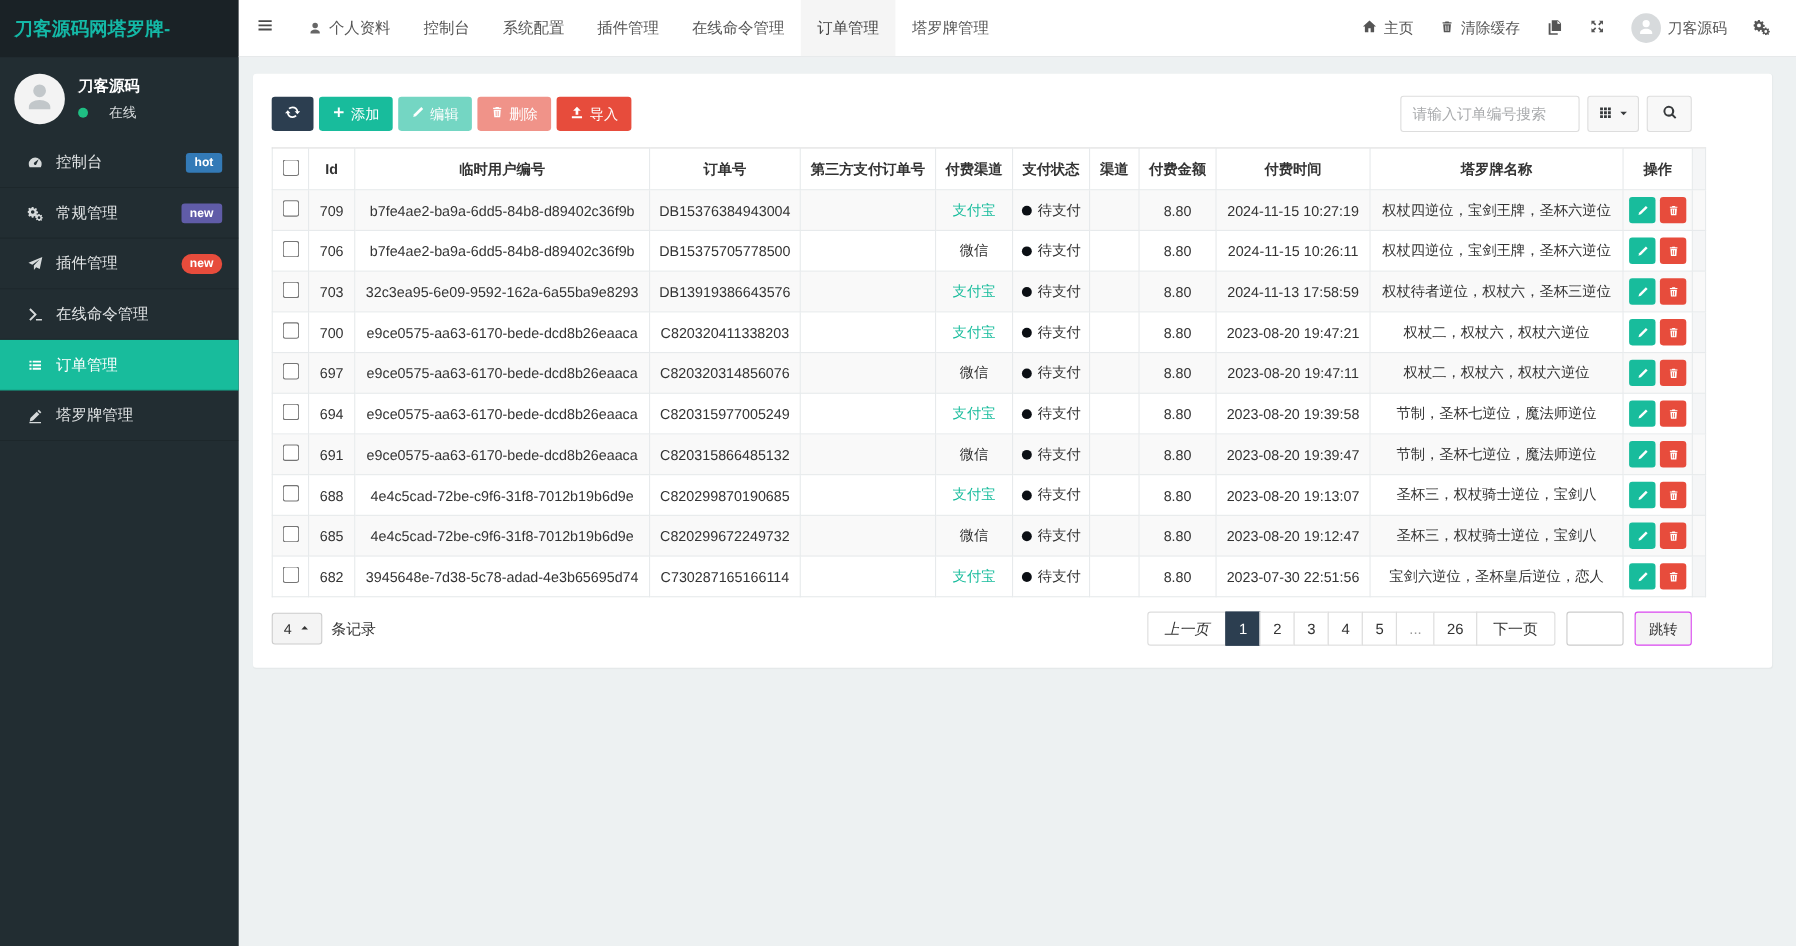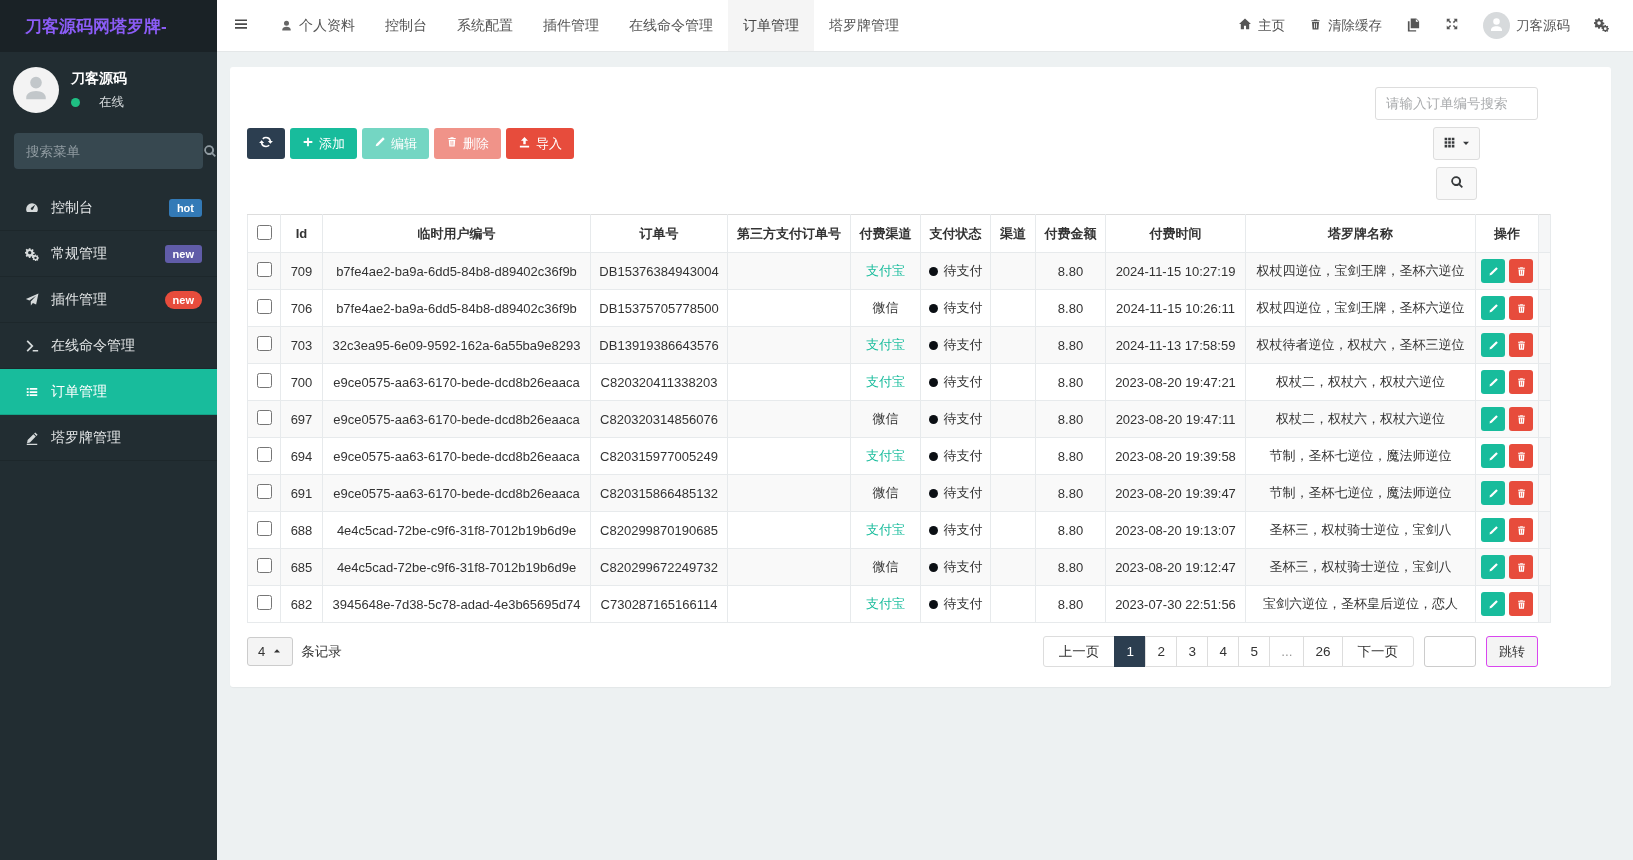--- a/index.html
+++ b/index.html
@@ -2,22 +2,22 @@
 <html><head>
 <meta charset="utf-8">
 <style>
   * { margin:0; padding:0; box-sizing:border-box; }
   html,body { width:1633px; height:860px; overflow:hidden; }
   body { font-family:"Liberation Sans","DejaVu Sans",sans-serif; background:#edf1f2; color:#333; }
   .app { display:flex; width:100%; height:100%; }
 
   
   .sidebar { width:217px; flex-shrink:0; background:#222d32; display:flex; flex-direction:column; }
-  .brand { height:52px; background:#1a2226; color:#8b5cf6; font-size:17px; font-weight:bold;
-           display:flex; align-items:center; padding-left:25px; white-space:nowrap; }
+  .brand { height:52px; background:#1a2226; color:#14b8a6; font-size:17px; font-weight:bold;
+           display:flex; align-items:center; padding-left:13px; white-space:nowrap; }
   .user-panel { display:flex; align-items:center; gap:12px; padding:15px 12px 12px 13px; }
   .avatar-lg { width:46px; height:46px; border-radius:50%; background:#f3f3f3; color:#c2c7ca;
                display:flex; align-items:center; justify-content:center; overflow:hidden; }
   .user-meta .user-name { color:#fff; font-weight:bold; font-size:14px; }
   .user-status { display:flex; align-items:center; gap:19px; margin-top:6px; color:#d8dcde; font-size:12.5px; }
   .dot-online { width:9px; height:9px; border-radius:50%; background:#1fbf83; }
   .side-search { margin:8px 14px 16px 14px; height:36px; background:#374850; border-radius:4px;
                  display:flex; align-items:center; padding:0 12px; }
   .side-search input { flex:1; background:transparent; border:none; outline:none; color:#ccc; font-size:13.5px;
                        font-family:inherit; }
@@ -53,21 +53,21 @@
 
   .toolbar { display:flex; align-items:center; }
   .btn { height:31px; border:none; border-radius:3px; color:#fff; font-size:13px; font-family:inherit;
          display:inline-flex; align-items:center; gap:5px; padding:0 12px; cursor:pointer; }
   .btn + .btn { margin-left:5px; }
   .btn-refresh { background:#2c3e50; width:38px; justify-content:center; padding:0; }
   .btn-add { background:#18bc9c; }
   .btn-edit { background:#18bc9c; opacity:.6; }
   .btn-del  { background:#e74c3c; opacity:.6; }
   .btn-import { background:#e74c3c; }
-  .toolbar-right { margin-left:auto; margin-right:56px; display:flex; align-items:center; gap:7px;flex-direction:column; }
+  .toolbar-right { margin-left:auto; margin-right:56px; display:flex; align-items:center; gap:7px; }
   .search-input { width:163px; height:33px; border:1px solid #ddd; border-radius:3px; padding:0 10px;
                   font-size:13.5px; color:#333; font-family:inherit; outline:none; }
   .search-input::placeholder { color:#a9abad; }
   .btn-light { height:33px; background:#f8f8f8; border:1px solid #ddd; border-radius:3px; color:#373a3c;
                display:inline-flex; align-items:center; justify-content:center; gap:5px; cursor:pointer; }
   .btn-cols { width:47px; }
   .btn-search { width:41px; }
 
   
   .table-wrap { margin-top:14px; }
@@ -88,21 +88,21 @@
 
   
   .pagi { margin-top:13px; display:flex; align-items:center; }
   .pagi-left { display:flex; align-items:center; gap:8px; font-size:13.5px; color:#333; }
   .page-size-btn { height:29px; padding:0 10px; background:#f4f4f4; border:1px solid #ccc; border-radius:3px;
                    font-size:13px; color:#333; display:inline-flex; align-items:center; gap:7px; cursor:pointer; }
   .pagi-right { margin-left:auto; margin-right:56px; display:flex; align-items:center; }
   .pages { display:flex; }
   .page-btn { min-width:32px; height:31px; padding:0 11px; background:#fff; border:1px solid #ddd; margin-left:-1px;
               display:flex; align-items:center; justify-content:center; font-size:13.5px; color:#333; cursor:pointer; }
-  .pages .page-btn:first-child { border-radius:3px 0 0 3px; margin-left:0; padding:0 15px; }
+  .pages .page-btn:first-child { border-radius:3px 0 0 3px; margin-left:0; padding:0 15px;font-style:italic; }
   .pages .page-btn:last-child { border-radius:0 3px 3px 0; padding:0 15px; }
   .page-btn.active { background:#2c3e50; border-color:#2c3e50; color:#fff; }
   .page-btn.ellipsis { color:#999; cursor:default; }
   .jump-input { width:52px; height:31px; border:1px solid #ccc; border-radius:3px; margin-left:10px; outline:none; }
   .jump-btn { height:31px; padding:0 12px; background:#f4f4f4; border:1px solid #d946ef; border-radius:3px;
               margin-left:10px; font-size:13px; color:#333; cursor:pointer; font-family:inherit; }
 </style>
 </head>
 <body>
 
@@ -116,28 +116,20 @@
               <path d="M8 8.2a3.1 3.1 0 1 0 0-6.2 3.1 3.1 0 0 0 0 6.2zm0 1.4c-2.9 0-5.2 1.5-5.2 3.4V14h10.4v-1c0-1.9-2.3-3.4-5.2-3.4z"></path>
             </svg></span>
       </div>
       <div class="user-meta">
         <div class="user-name">刀客源码</div>
         <div class="user-status">
           <span class="dot-online"></span>
           <span>在线</span>
         </div>
       </div>
-    </div>
-    <div class="side-search">
-      <input type="text" placeholder="搜索菜单" style="">
-      <span class="s-icon">
-          <svg viewBox="0 0 16 16" width="14" height="14" fill="currentColor" aria-hidden="true">
-            <path d="M11.6 10.2l3.2 3.2-1.4 1.4-3.2-3.2a5.6 5.6 0 1 1 1.4-1.4zM6.9 10.4a3.5 3.5 0 1 0 0-7 3.5 3.5 0 0 0 0 7z"></path>
-          </svg>
-        </span>
     </div>
     <nav class="menu">
         <div class="menu-item">
     <span class="mi-icon">
             <svg viewBox="0 0 16 16" width="14" height="14" fill="currentColor" aria-hidden="true">
               <path d="M8 2.6A6.7 6.7 0 0 0 1.3 9.3c0 1.2.32 2.4.9 3.4h11.6c.58-1 .9-2.2.9-3.4A6.7 6.7 0 0 0 8 2.6zm1.1 7.1a1.45 1.45 0 1 1-2.05-2.05L11.6 4.4 9.1 9.7z"></path>
             </svg>
           </span>
     <span class="mi-label">控制台</span>
   <span class="badge" style="background: rgb(51, 122, 183);">hot</span>

